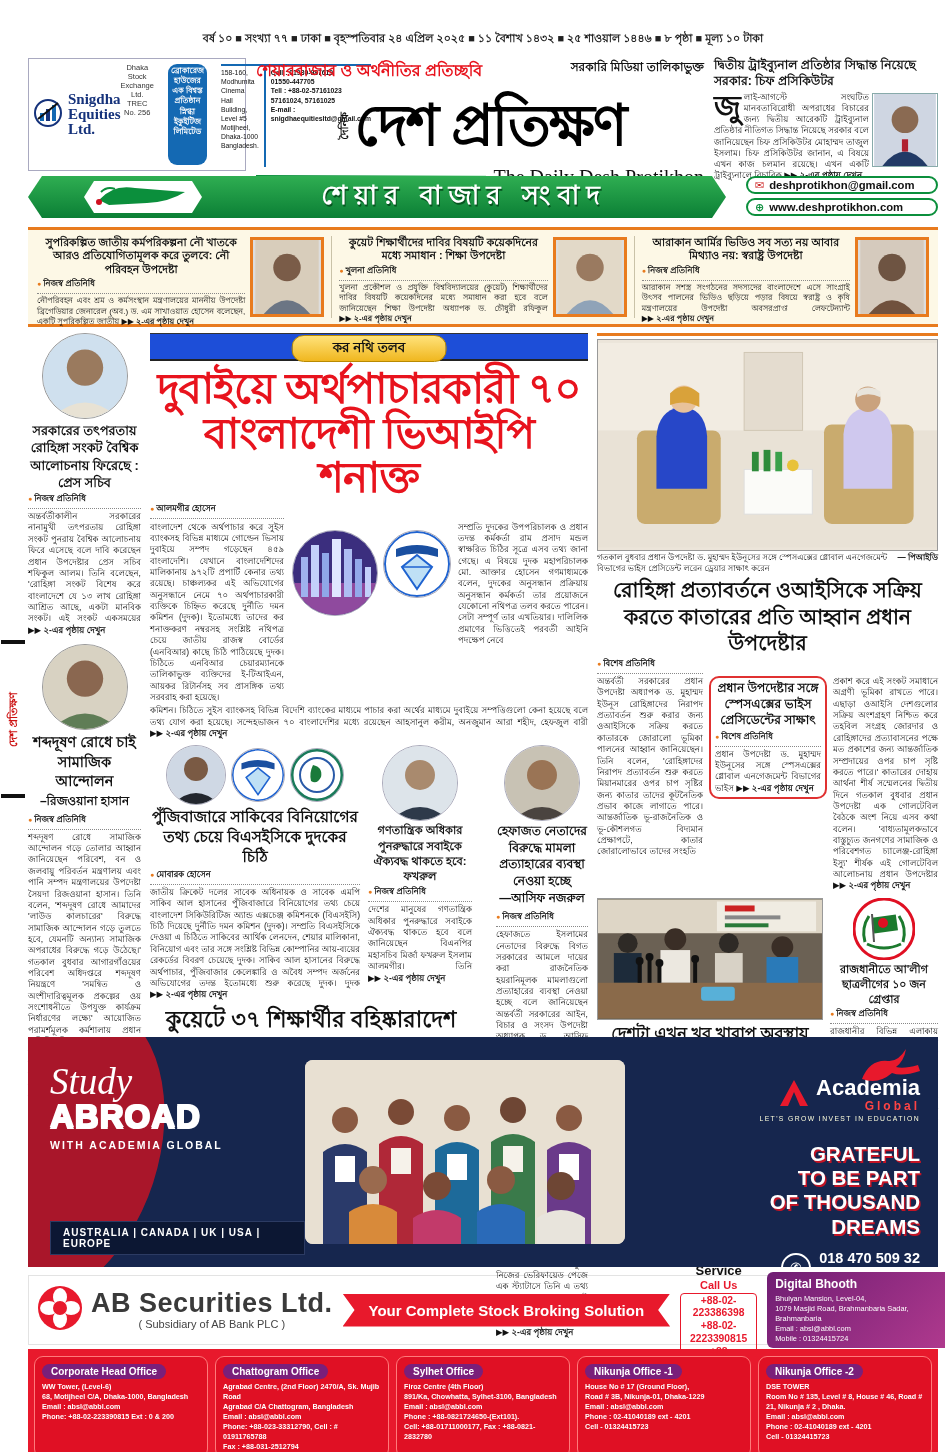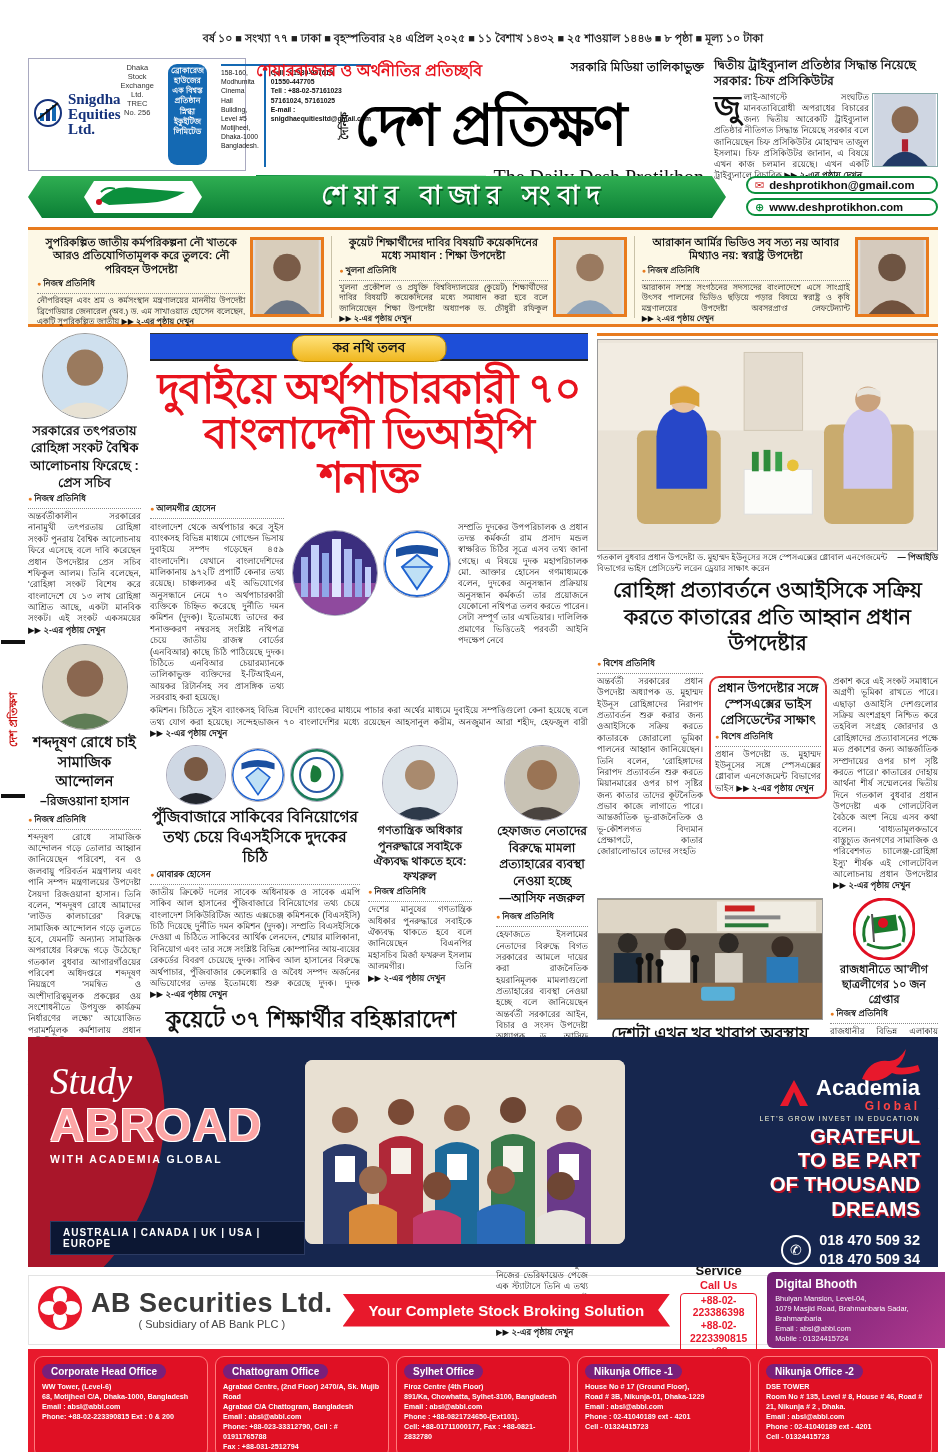--- a/index.html
+++ b/index.html
@@ -112,31 +112,31 @@
   .pc-photo{height:120px;border:1px solid #999;overflow:hidden;background:#665;}
   .ab-head{font-weight:900;font-size:16.3px;text-align:center;line-height:1.3;margin-top:3px;}
   .rb-right{flex:1;min-width:0;}
   .al-logo{width:62px;height:62px;margin:0 auto;}
   .ar-head{font-weight:bold;font-size:11px;text-align:center;line-height:1.35;margin-top:2px;}
   
   .studyad{margin-top:8px;height:230px;background:#16264e;position:relative;display:flex;color:#fff;overflow:hidden;}
   .st-left{width:255px;flex:none;position:relative;padding:26px 0 0 22px;}
   .st-swoosh{position:absolute;left:-70px;top:-40px;width:200px;height:310px;background:#c31425;border-radius:50%;transform:rotate(18deg);opacity:.85;}
   .st-study{position:relative;font-family:Liberation Serif, serif;font-style:italic;font-size:37px;line-height:1;}
-  .st-abroad{position:relative;color:#fca5a5;font-weight:900;font-size:47px;letter-spacing:1px;line-height:1.05;text-shadow:-1px -1px 0 #fff,1px -1px 0 #fff,-1px 1px 0 #fff,1px 1px 0 #fff;}
+  .st-abroad{position:relative;color:#ffffff;font-weight:900;font-size:33px;letter-spacing:1px;line-height:1.05;text-shadow:-1px -1px 0 #fff,1px -1px 0 #fff,-1px 1px 0 #fff,1px 1px 0 #fff;}
   .st-with{position:relative;font-size:10.5px;letter-spacing:2px;font-weight:bold;margin-top:4px;}
   .st-countries{position:absolute;bottom:12px;left:22px;background:#0c1733;padding:5px 12px;font-size:10px;font-weight:bold;letter-spacing:1px;border:1px solid #2c3b63;}
   .st-photo{width:320px;height:184px;background:#e8e0d2;border-radius:8px;align-self:center;flex:none;overflow:hidden;}
   .st-right{flex:1;display:flex;flex-direction:column;align-items:flex-end;padding:10px 18px 0 0;position:relative;}
   .st-kanga{position:absolute;top:8px;right:10px;width:70px;height:40px;}
   .st-brandrow{display:flex;align-items:center;gap:6px;margin-top:30px;}
   .st-brand{font-weight:900;font-size:22px;line-height:1;}
   .st-brand2{color:#ff4444;font-weight:bold;font-size:12px;letter-spacing:3px;text-align:right;}
   .st-btag{font-size:6.8px;letter-spacing:1.4px;margin-top:2px;color:#ffd;}
-  .st-grateful{text-align:right;font-weight:900;font-size:20.5px;line-height:1.18;text-shadow:1.5px 1.5px 0 #c31425;white-space:pre-line;margin-top:2px;}
+  .st-grateful{text-align:right;font-weight:900;font-size:20.5px;line-height:1.18;text-shadow:1.5px 1.5px 0 #c31425;white-space:pre-line;margin-top:20px;}
   .st-phone{display:flex;align-items:center;gap:8px;margin-top:10px;font-weight:bold;font-size:14.5px;}
   .st-pic{width:26px;height:26px;border:2px solid #fff;border-radius:50%;display:flex;align-items:center;justify-content:center;font-size:14px;}
   .st-pnums{white-space:pre-line;text-align:left;line-height:1.35;}
   
   .ab-top{margin-top:8px;border:1px solid #e3e3e3;display:flex;align-items:center;gap:10px;padding:5px 8px;height:58px;}
   .ab-brand{display:flex;align-items:center;gap:8px;flex:none;}
   .ab-nm{line-height:1;}
   .ab-name{font-weight:bold;font-size:27px;color:#3a3a3a;letter-spacing:0.5px;}
   .ab-sub{font-size:11px;color:#444;text-align:center;margin-top:2px;}
   .ab-ribbon{background:#e8192c;color:#fff;font-weight:bold;font-size:15px;padding:8px 26px;white-space:nowrap;

